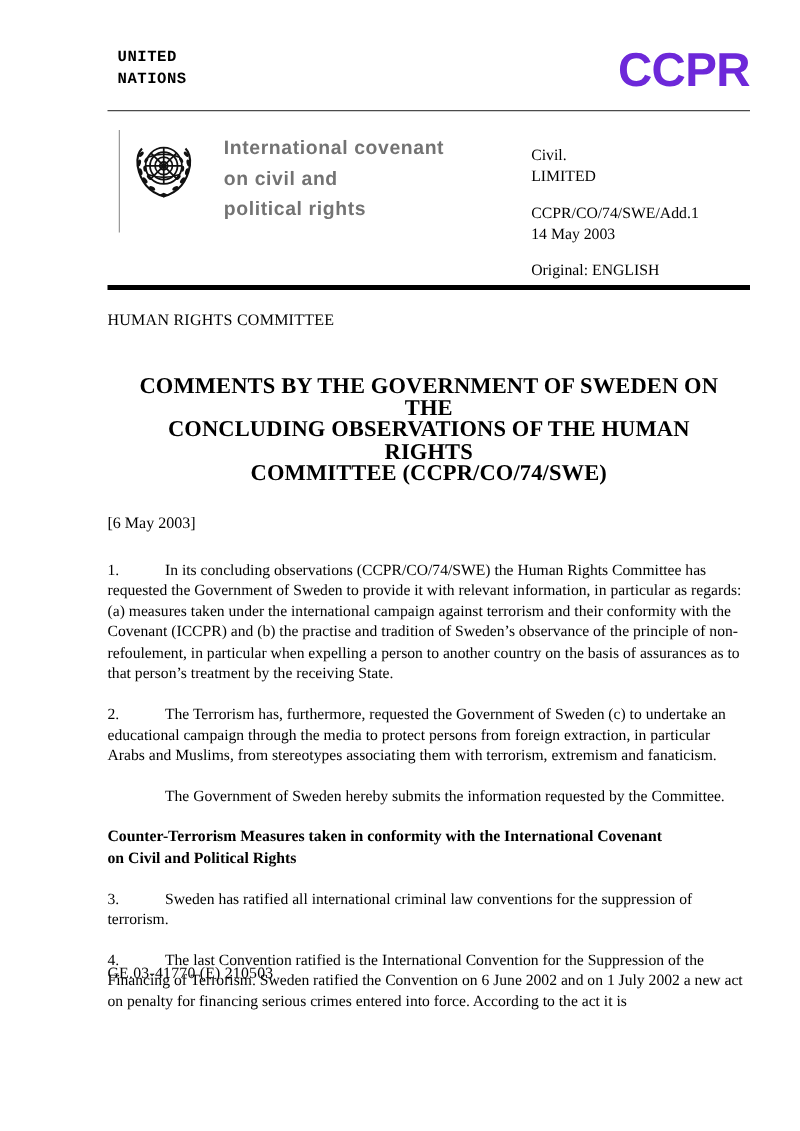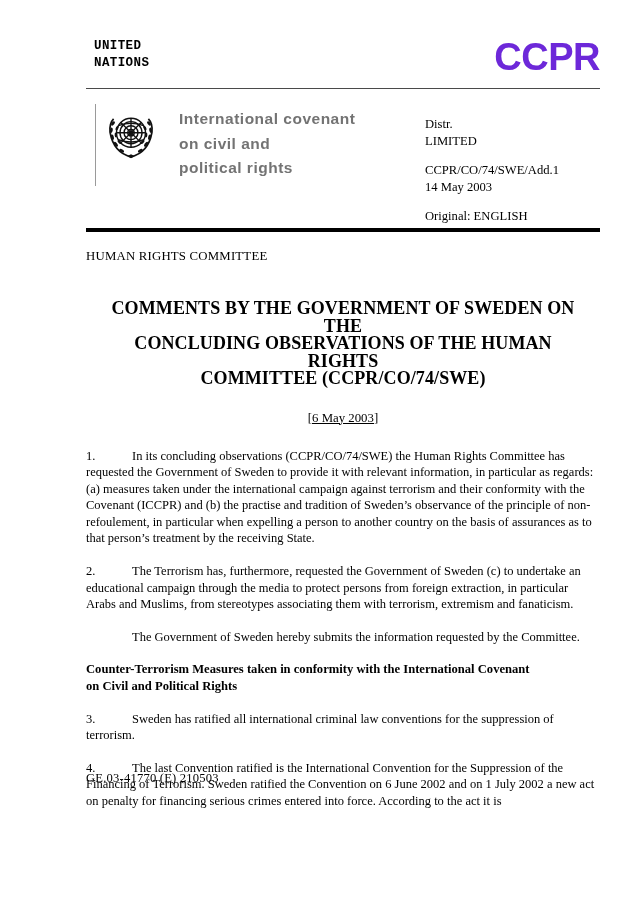--- a/index.html
+++ b/index.html
@@ -138,25 +138,24 @@
     text-align: center;
     font-weight: bold;
     font-size: 18px;
     line-height: 17.5px;
     letter-spacing: 0.1px;
     margin: 0 0 22px 0;
     padding: 0 14px;
   }
   .doc-title span { display: block; }
   .date-line {
-    text-align: center;
+    text-align: left;
     font-size: 12.8px;
     line-height: 16px;
     margin: 0 0 22px 0;
-    text-decoration: underline;
   }
 
   p.para {
     font-size: 12.5px;
     line-height: 16.6px;
     margin: 0 0 16px 0;
     text-align: left;
   }
   p.para .num {
     display: inline-block;
@@ -240,21 +239,21 @@
     </div>
 
     <div class="covenant-title">
       <span>International covenant</span>
       <span>on civil and</span>
       <span>political rights</span>
     </div>
 
     <div class="distr-block">
       <div class="distr-group">
-        <span>Distr.</span>
+        <span>Civil.</span>
         <span>LIMITED</span>
       </div>
       <div class="distr-group">
         <span>CCPR/CO/74/SWE/Add.1</span>
         <span>14 May 2003</span>
       </div>
       <div class="distr-group">
         <span>Original:  ENGLISH</span>
       </div>
     </div>

